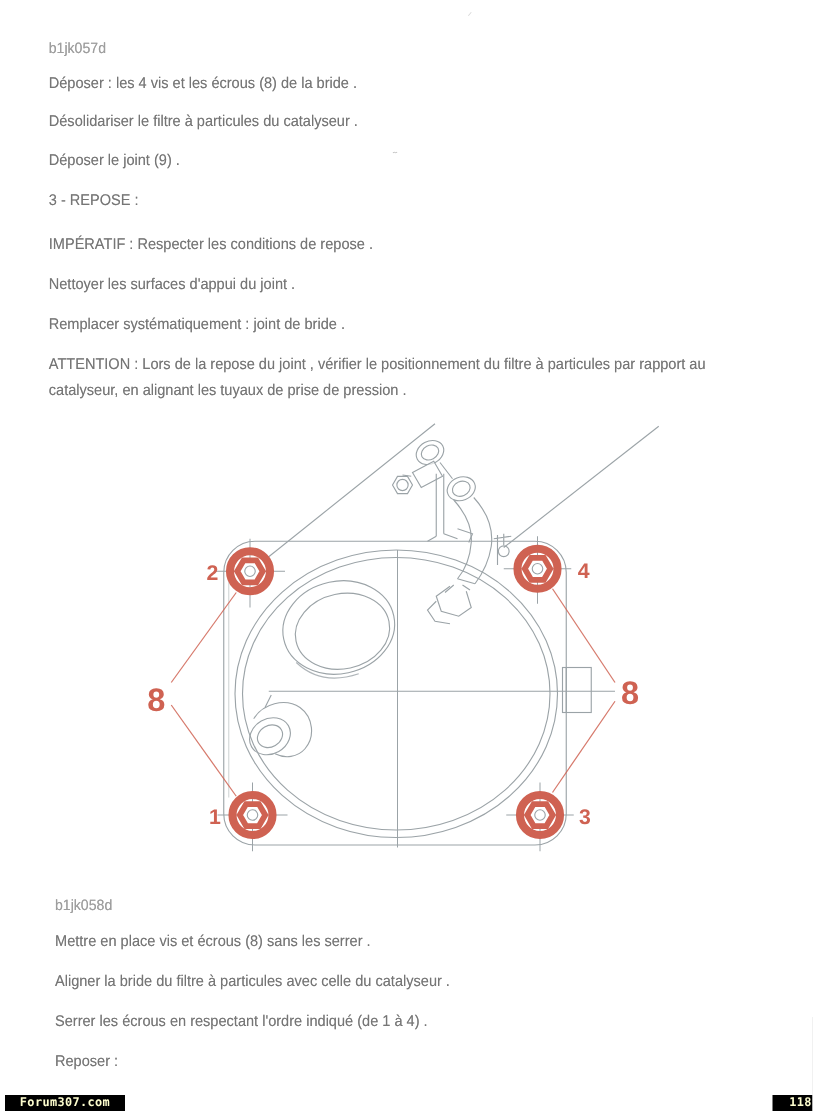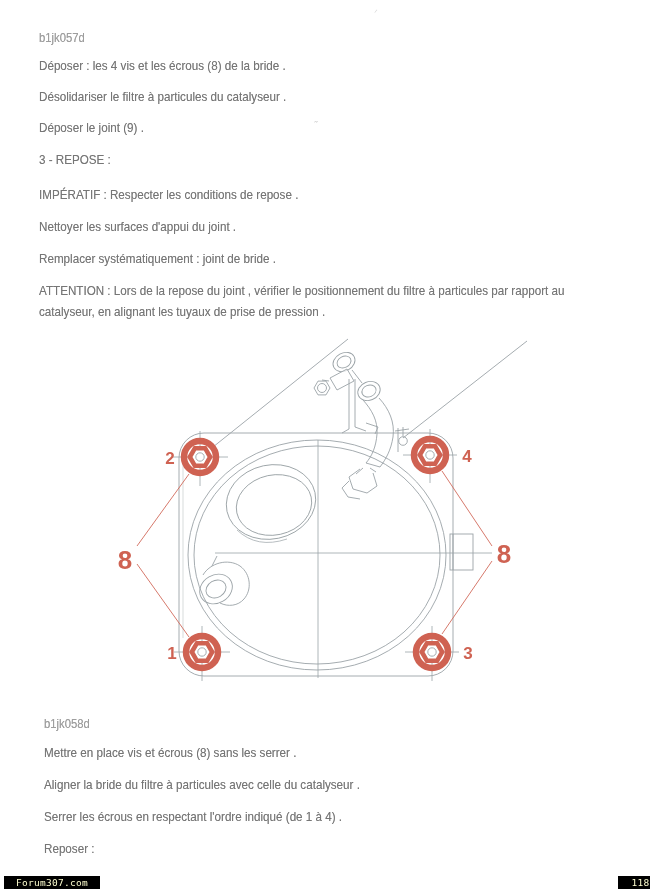--- a/index.html
+++ b/index.html
@@ -14,21 +14,21 @@
     transform:scaleX(.94);transform-origin:left top;
     white-space:nowrap;
     text-shadow:0 0 .5px rgba(118,118,118,.55);
   }
   .code{color:#9e9e9e;font-size:12px;}
   .bottom-block{left:44px;}
   .diagram{position:absolute;left:0;top:330px;width:650px;height:370px;}
   .footer-box{
     position:absolute;top:876px;height:13px;background:#000000;
     color:#fdfdce;font-family:"DejaVu Sans Mono",monospace;
-    font-size:9.5px;font-weight:normal;line-height:13px;text-align:center;
+    font-size:9.5px;font-weight:bold;line-height:13px;text-align:center;
     letter-spacing:.3px;
   }
   .footer-left{left:4px;width:96px;}
   .footer-right{left:598px;width:63px;margin-left:20px;}
   .artifact{position:absolute;color:#bdbdbd;font-size:9px;}
 </style>
 </head>
 <body>
 
 <div class="screen">

